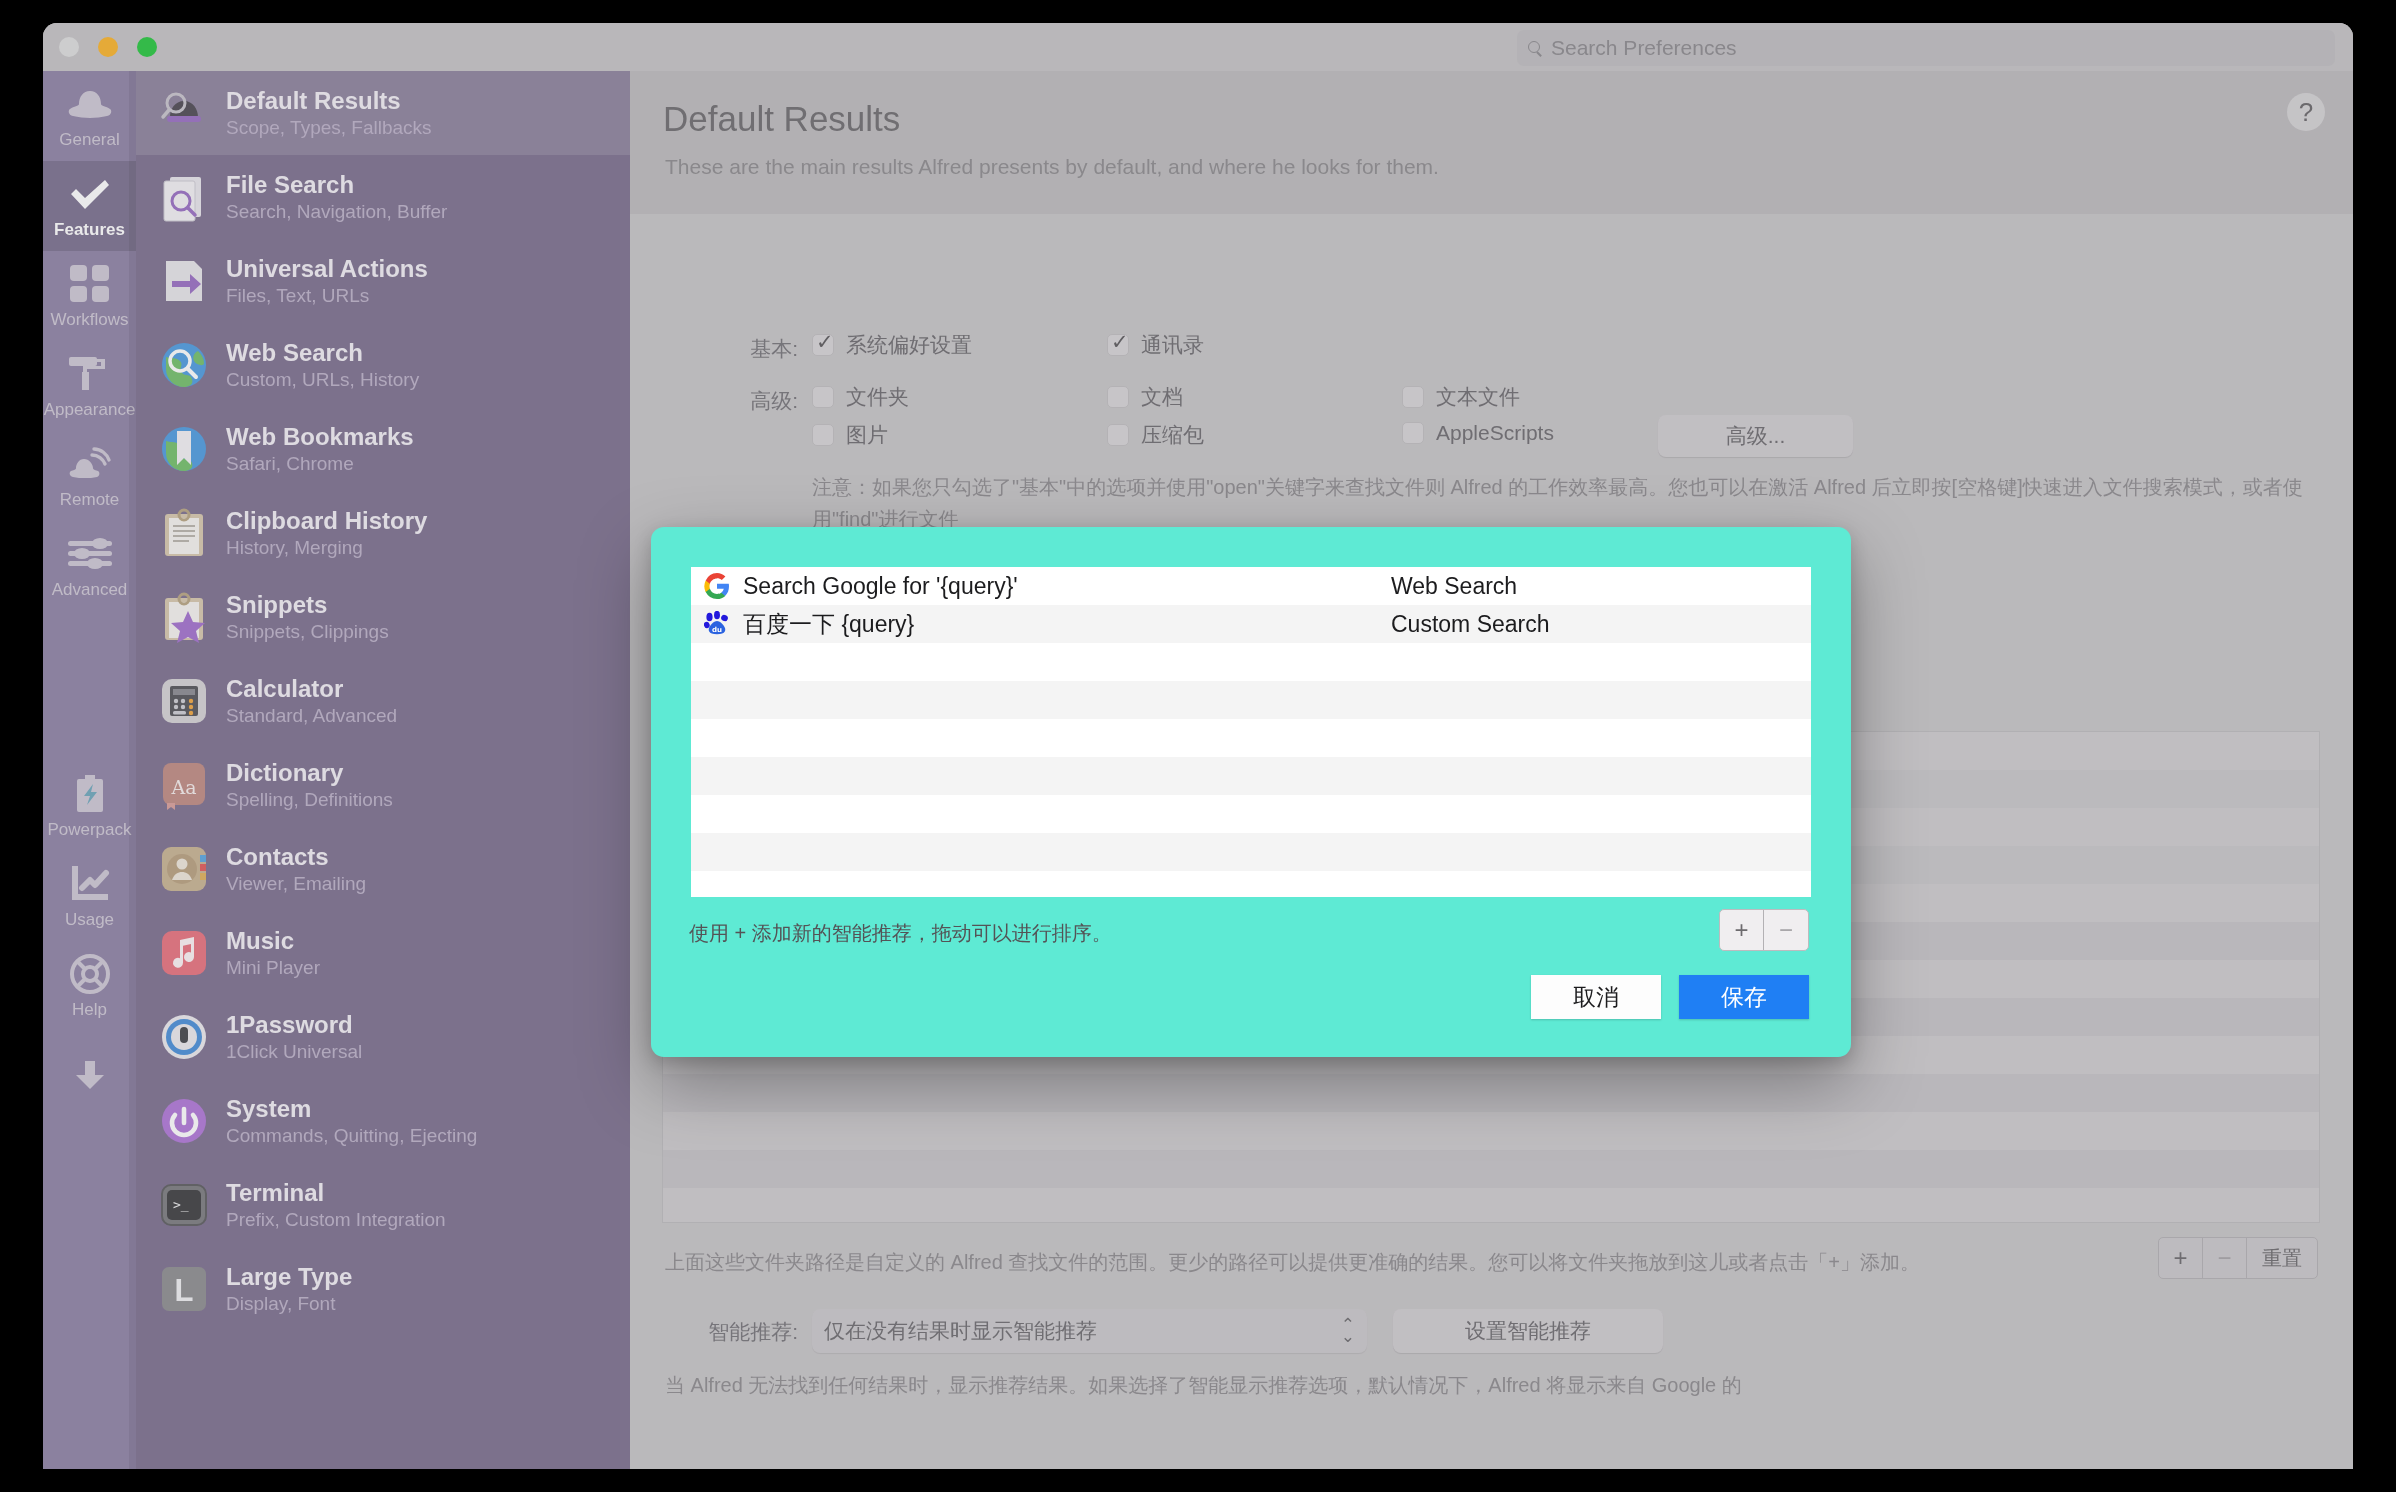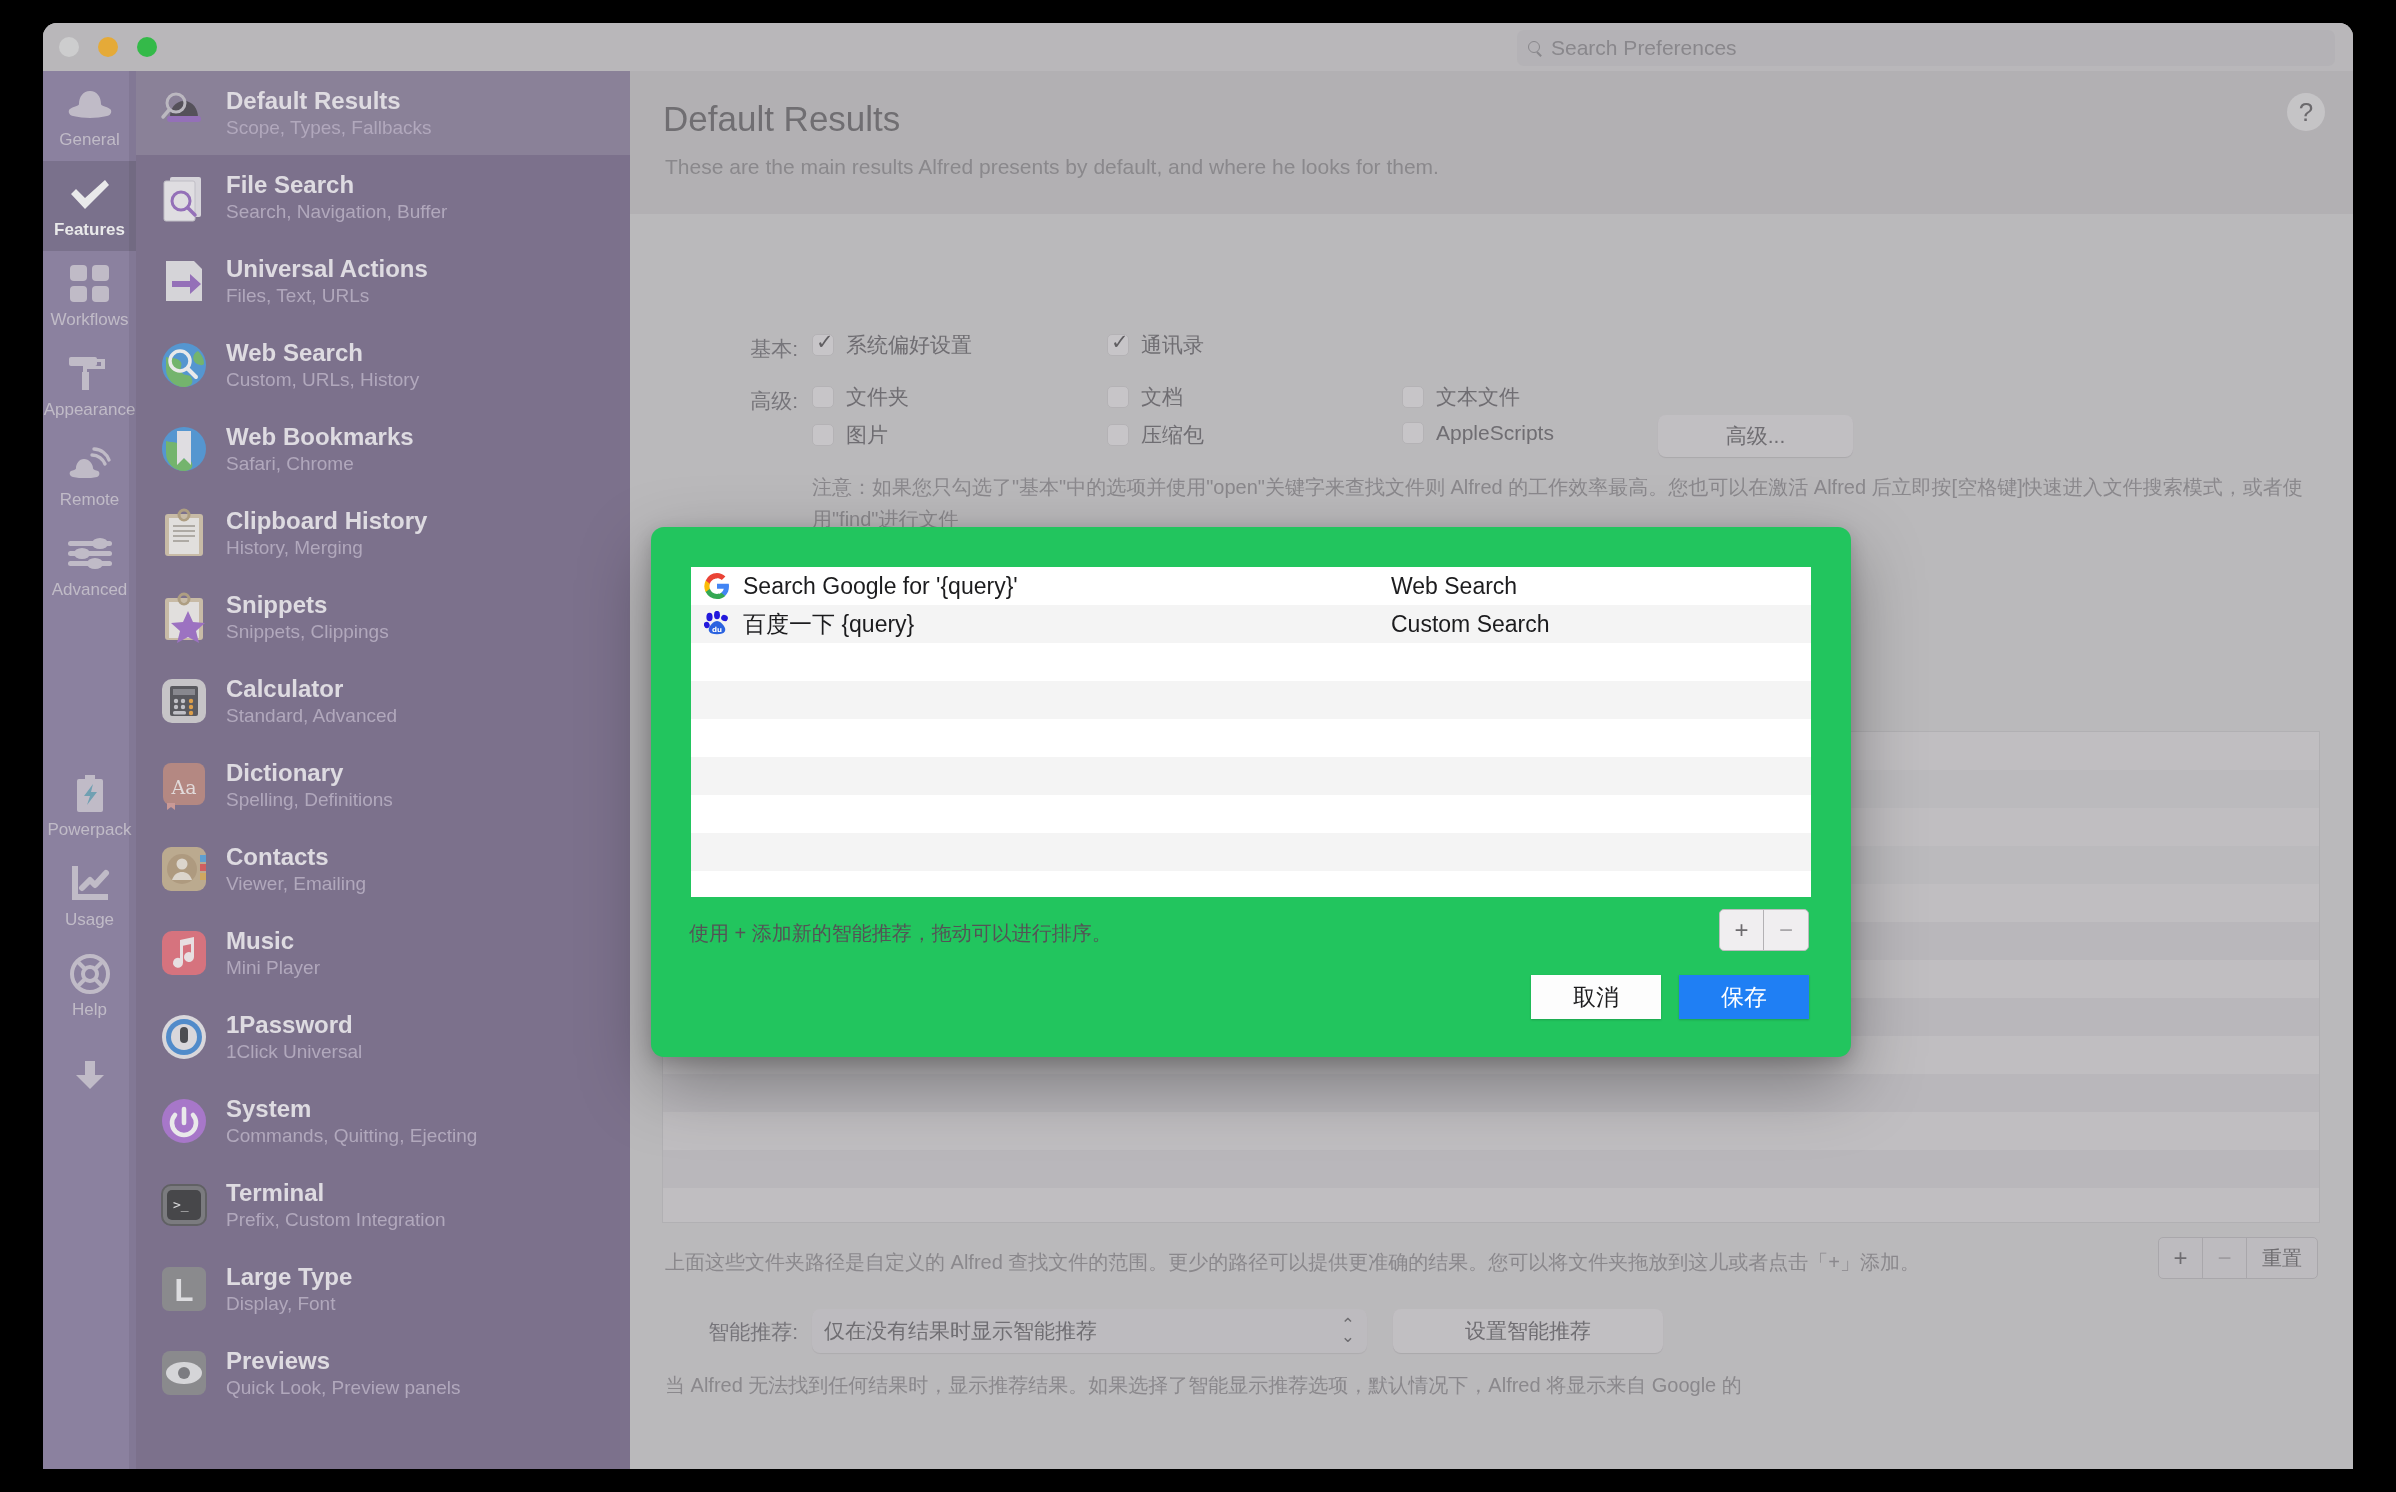--- a/index.html
+++ b/index.html
@@ -186,21 +186,21 @@
 
   
   #dim {
     position:absolute; left:0; top:0; right:0; bottom:0;
     background: rgba(120,118,122,.16); z-index: 60;
   }
 
   
   #modal {
     position:absolute; left:608px; top:504px; width:1200px; height:530px;
-    background:#22c55e; border-radius:13px; z-index: 70;
+    background:#5eead4; border-radius:13px; z-index: 70;
     box-shadow: 0 26px 70px rgba(0,0,0,.34), 0 6px 18px rgba(0,0,0,.18);
   }
   #modal-table {
     position:absolute; left:40px; top:40px; width:1120px; height:330px;
     background:#fff; overflow:hidden;
   }
   .mrow { height:38px; display:flex; align-items:center; padding-left:12px; }
   .mrow.alt { background:#f4f4f4; }
   .mrow-icon { width:28px; height:28px; flex:0 0 auto; margin-right:12px;
                display:flex; align-items:center; justify-content:center; }
@@ -585,33 +585,20 @@
           <rect x="4" y="4" width="44" height="44" rx="7" fill="#8e8e91"></rect>
           <text x="26" y="38" font-family="Liberation Sans, sans-serif" font-size="31" font-weight="bold" fill="#f0f0f2" text-anchor="middle">L</text>
         </svg>
       </span>
       <span class="feat-txt">
         <span class="feat-title">Large Type</span>
         <span class="feat-sub">Display, Font</span>
       </span>
     </div>
 
-    <div class="feat">
-      <span class="feat-icon">
-        <svg width="52" height="52" viewBox="0 0 52 52">
-          <rect x="4" y="4" width="44" height="44" rx="8" fill="#8e8e91"></rect>
-          <ellipse cx="26" cy="26" rx="18" ry="11" fill="#e8e8ea"></ellipse>
-          <circle cx="26" cy="26" r="6" fill="#7e7e82"></circle>
-        </svg>
-      </span>
-      <span class="feat-txt">
-        <span class="feat-title">Previews</span>
-        <span class="feat-sub">Quick Look, Preview panels</span>
-      </span>
-    </div>
   </div>
 
   <div id="main">
 
     <div id="main-header">
       <div id="main-title">Default Results</div>
       <div id="main-desc">These are the main results Alfred presents by default, and where he looks for them.</div>
       <div id="help-btn">?</div>
     </div>
 

